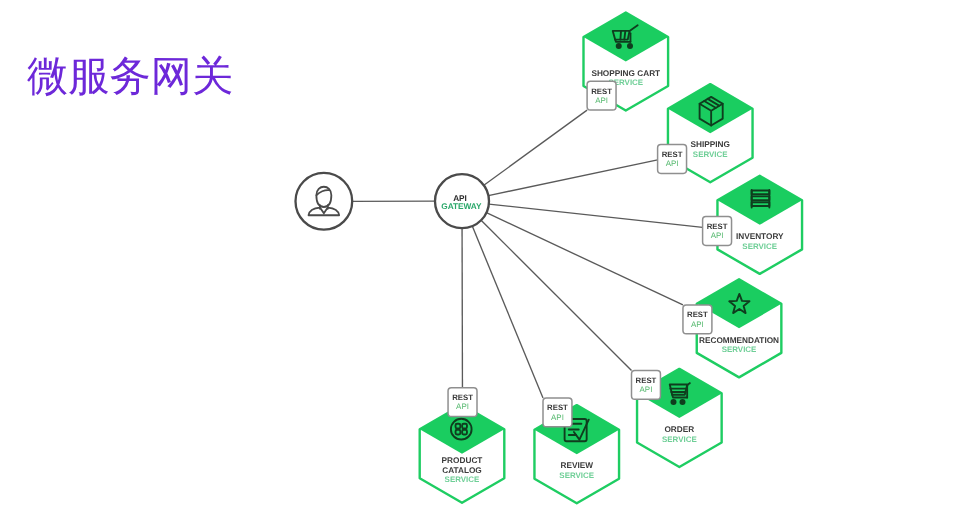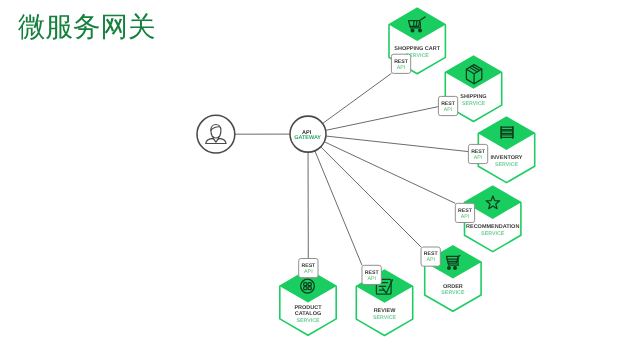--- a/index.html
+++ b/index.html
@@ -1,22 +1,22 @@
 <!DOCTYPE html>
 <html><head>
 <meta charset="utf-8">
 <style>
   html,body{margin:0;padding:0;background:#ffffff;}
   body{width:640px;height:351px;overflow:hidden;
        font-family:"Liberation Sans", sans-serif;
        -webkit-font-smoothing:antialiased;
        text-rendering:geometricPrecision;}
   #root{position:relative;width:640px;height:351px;background:#fff;}
-  #title{position:absolute;left:17.8px;top:12px;font-size:27.5px;line-height:30px;
-         color:#15803d;letter-spacing:0px;white-space:nowrap;}
+  #title{position:absolute;left:17.8px;top:36px;font-size:27.5px;line-height:30px;
+         color:#6d28d9;letter-spacing:0px;white-space:nowrap;}
   svg#diagram{position:absolute;left:0;top:0;width:640px;height:351px;display:block;}
   svg#diagram text{-webkit-font-smoothing:antialiased;}
   #title{will-change:transform;}
   .edge{stroke:#5a5a5a;stroke-width:0.9;fill:none;}
   .hexline{fill:#ffffff;stroke:#1ecd62;stroke-width:1.6;stroke-linejoin:round;}
   .hexcap{fill:#1acd60;stroke:none;}
   .svc-name{font-family:"Liberation Sans",sans-serif;font-weight:bold;fill:#3b3b3b;text-anchor:middle;}
   .svc-sub{font-family:"Liberation Sans",sans-serif;font-weight:bold;fill:#6fcf97;text-anchor:middle;}
   .restbox{fill:#ffffff;stroke:#8f8f8f;stroke-width:1.0;}
   .rest-t1{font-family:"Liberation Sans",sans-serif;font-weight:bold;fill:#3b3b3b;text-anchor:middle;}

